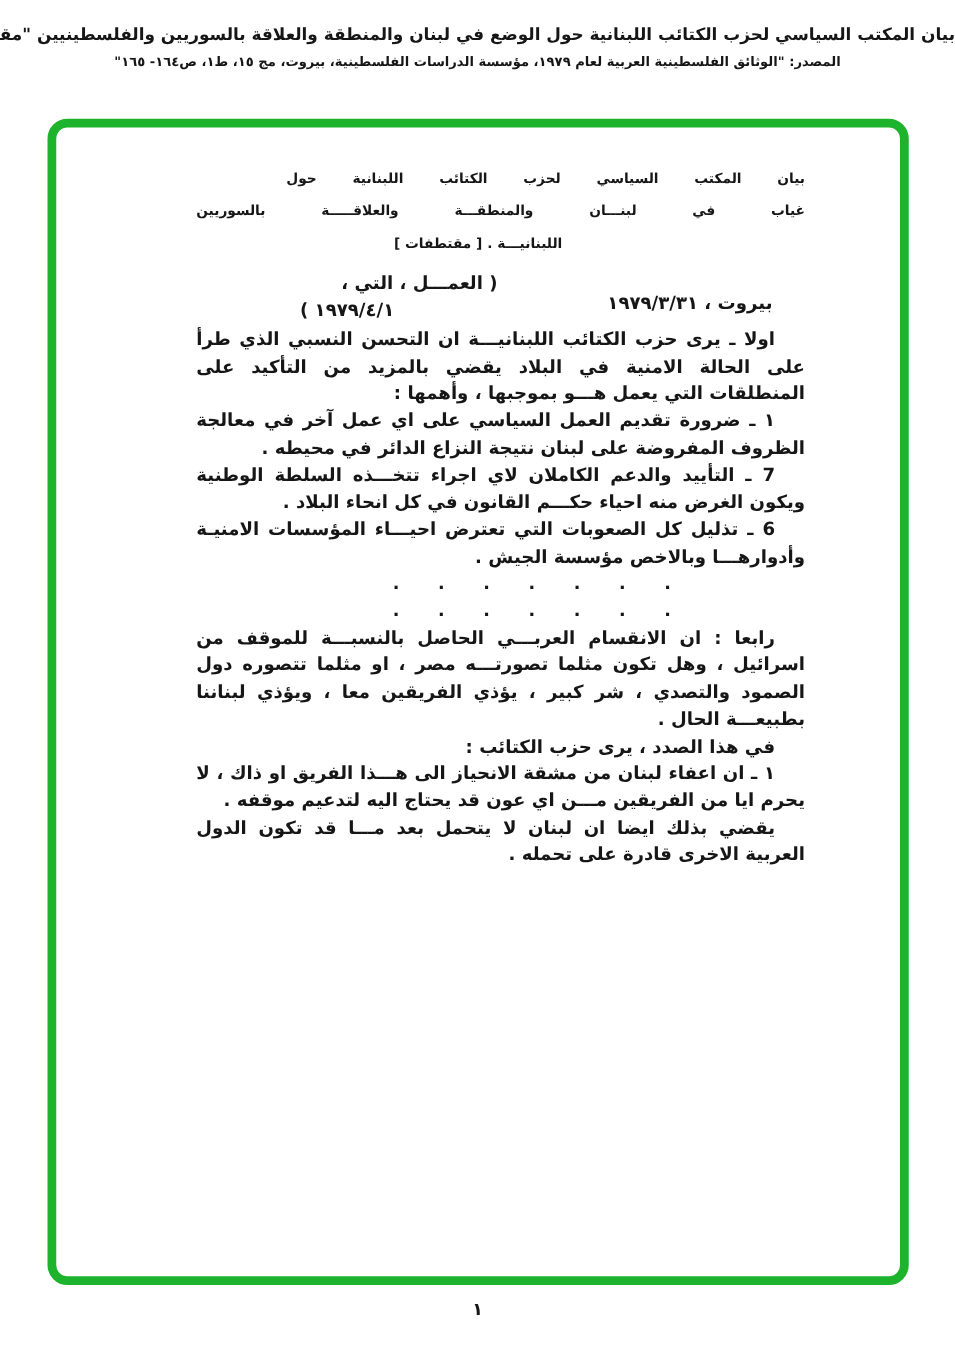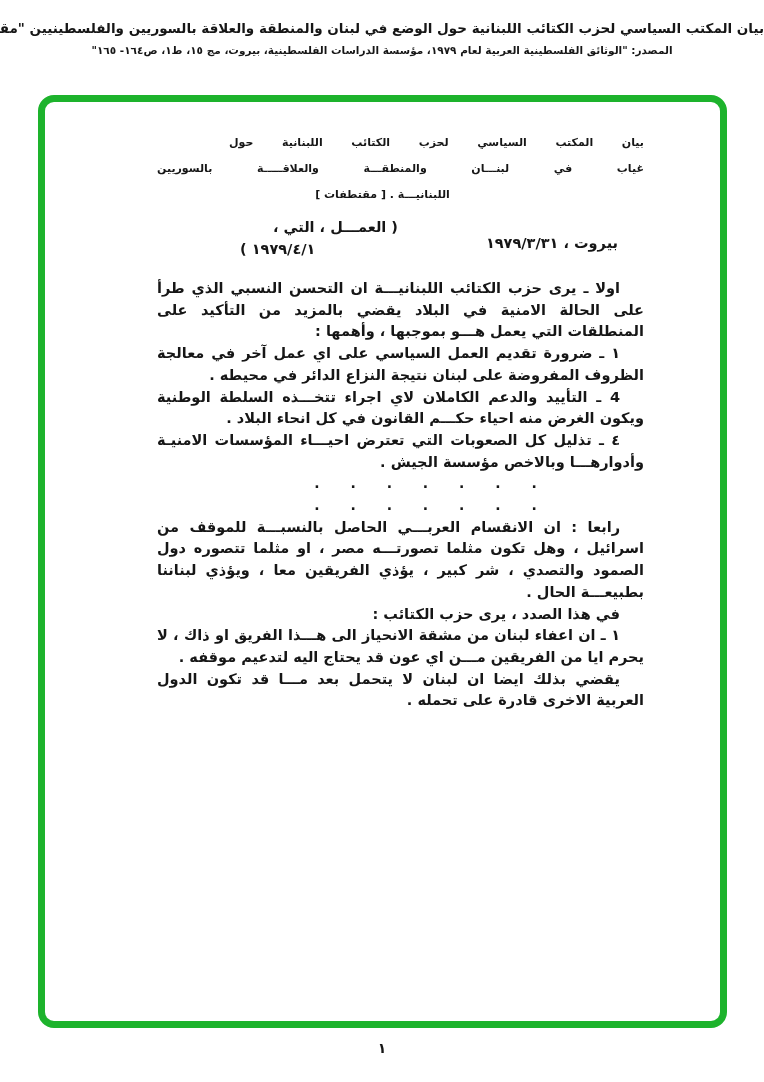--- a/index.html
+++ b/index.html
@@ -25,21 +25,21 @@
   }
   .doc-title{font-size:11px;line-height:26px;}
   .doc-title .t1{text-align:justify;text-align-last:justify;padding-left:72px;}
   .doc-title .t2{text-align:justify;text-align-last:justify;}
   .doc-title .t3{text-align:center;padding-right:36px;}
   .dateline{position:relative;margin-top:8px;height:46px;font-size:14.5px;line-height:22px;}
   .dl-city{position:absolute;right:26px;top:0;margin-top:16px;}
   .dl-src{position:absolute;left:83px;top:0;width:158px;}
   .dl-src-l1{display:block;direction:rtl;text-align:right;}
   .dl-src-l2{display:block;direction:rtl;text-align:left;padding-right:24px;}
-  .body-text{margin-top:16px;font-size:14.5px;line-height:21.7px;text-align:justify;}
+  .body-text{margin-top:0;font-size:14.5px;line-height:21.7px;text-align:justify;}
   .body-text p{margin:0;text-indent:24px;}
   .dots{
     direction:rtl;text-align:center;padding-left:50px;
     font-size:14px;line-height:21.7px;word-spacing:26px;
   }
   .page-number{
     position:absolute;left:0;top:1040px;width:764px;
     text-align:center;font-size:14px;font-weight:bold;
   }
 </style>
@@ -64,22 +64,22 @@
     <span class="dl-city">بيروت ، ١٩٧٩/٣/٣١</span>
     <span class="dl-src">
       <span class="dl-src-l1">( العمـــل ، التي ،</span>
       <span class="dl-src-l2">١٩٧٩/٤/١ )</span>
     </span>
   </div>
 
   <div class="body-text">
     <p>اولا ـ يرى حزب الكتائب اللبنانيـــة ان التحسن النسبي الذي طرأ على الحالة الامنية في البلاد يقضي بالمزيد من التأكيد على المنطلقات التي يعمل هـــو بموجبها ، وأهمها :</p>
     <p>١ ـ ضرورة تقديم العمل السياسي على اي عمل آخر في معالجة الظروف المفروضة على لبنان نتيجة النزاع الدائر في محيطه .</p>
-    <p>4 ـ التأييد والدعم الكاملان لاي اجراء تتخـــذه السلطة الوطنية ويكون الغرض منه احياء حكـــم القانون في كل انحاء البلاد .</p>
-    <p>٤ ـ تذليل كل الصعوبات التي تعترض احيـــاء المؤسسات الامنيـة وأدوارهـــا وبالاخص مؤسسة الجيش .</p>
+    <p>7 ـ التأييد والدعم الكاملان لاي اجراء تتخـــذه السلطة الوطنية ويكون الغرض منه احياء حكـــم القانون في كل انحاء البلاد .</p>
+    <p>6 ـ تذليل كل الصعوبات التي تعترض احيـــاء المؤسسات الامنيـة وأدوارهـــا وبالاخص مؤسسة الجيش .</p>
     <div class="dots">. . . . . . .</div>
     <div class="dots">. . . . . . .</div>
     <p>رابعا : ان الانقسام العربـــي الحاصل بالنسبـــة للموقف من اسرائيل ، وهل تكون مثلما تصورتـــه مصر ، او مثلما تتصوره دول الصمود والتصدي ، شر كبير ، يؤذي الفريقين معا ، ويؤذي لبناننا بطبيعـــة الحال .</p>
     <p>في هذا الصدد ، يرى حزب الكتائب :</p>
     <p>١ ـ ان اعفاء لبنان من مشقة الانحياز الى هـــذا الفريق او ذاك ، لا يحرم ايا من الفريقين مـــن اي عون قد يحتاج اليه لتدعيم موقفه .</p>
     <p>يقضي بذلك ايضا ان لبنان لا يتحمل بعد مـــا قد تكون الدول العربية الاخرى قادرة على تحمله .</p>
   </div>
 </div>
 
 <div class="page-number">١</div>

